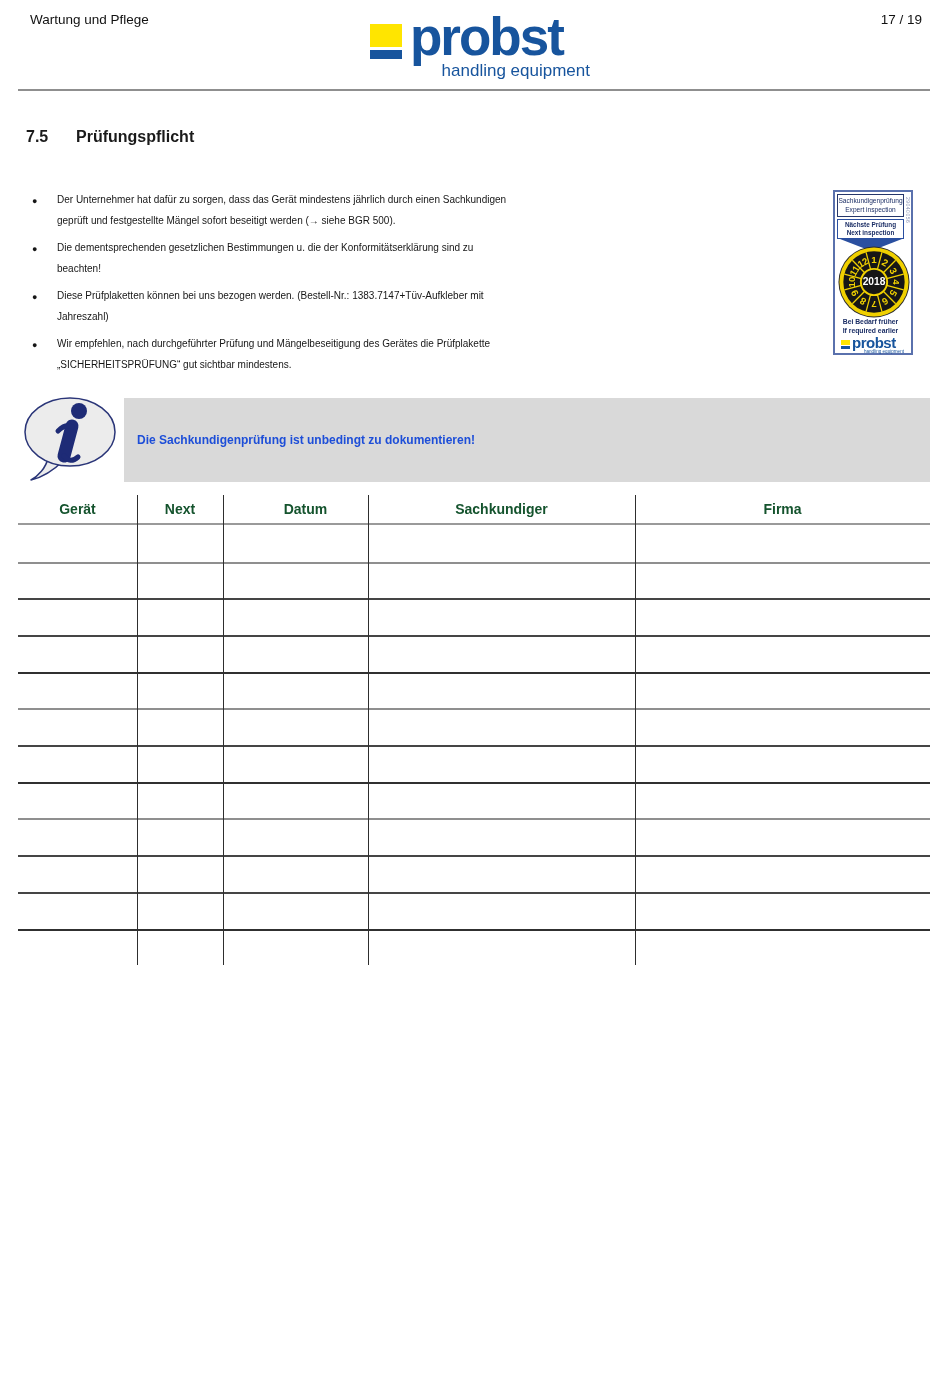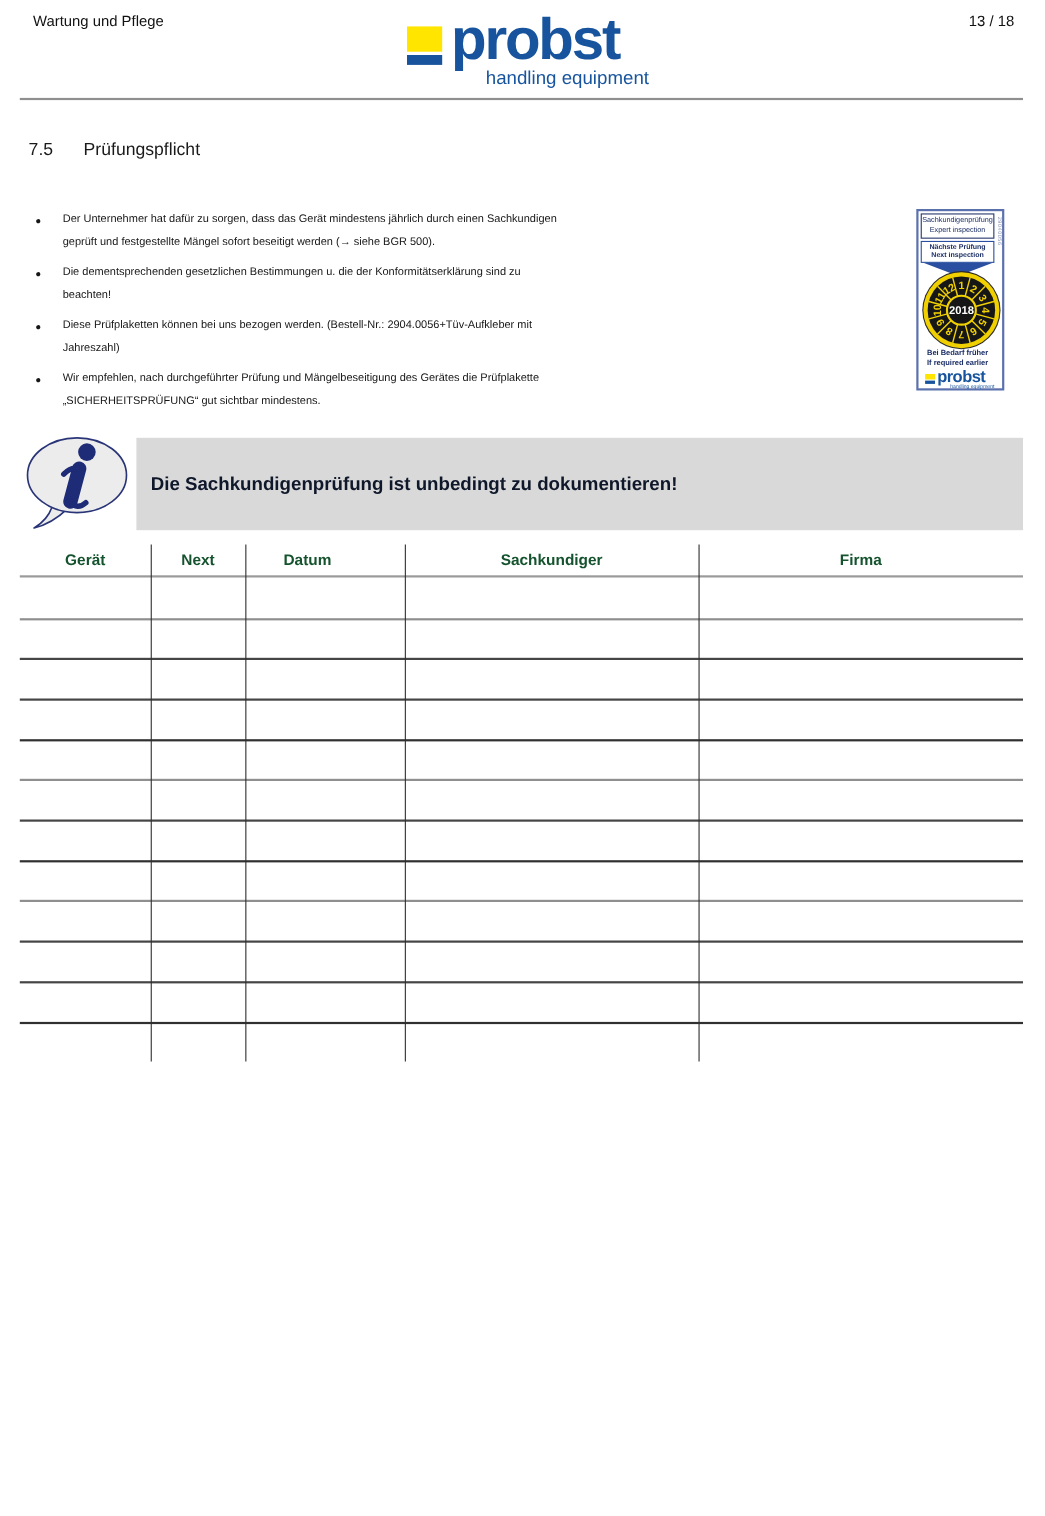--- a/index.html
+++ b/index.html
@@ -11,21 +11,21 @@
   .hdr-left  { position:absolute; left:30px; top:12px; font-size:13.5px; color:#111; }
   .hdr-right { position:absolute; right:28px; top:12px; font-size:13.5px; color:#111; }
   .logo { position:absolute; left:368px; top:14px; width:226px; height:66px; }
   .logo-yellow { position:absolute; left:2px; top:10px; width:32px; height:23px; background:#ffe500; }
   .logo-blue   { position:absolute; left:2px; top:36px; width:32px; height:9px;  background:#17549d; }
   .logo-word { position:absolute; left:42px; top:-9px; font-size:53px; font-weight:bold; letter-spacing:-2px; color:#17549d; line-height:64px; }
   .logo-tag  { position:absolute; left:42px; top:47px; width:180px; text-align:right; font-size:17px; color:#17549d; }
   .hdr-rule { position:absolute; left:18px; top:89px; width:912px; height:2px; background:#8f8f8f; }
 
   
-  .sec { position:absolute; left:26px; top:128px; font-size:16px; font-weight:normal; }
+  .sec { position:absolute; left:26px; top:128px; font-size:16px; font-weight:bold; }
   .sec .num { display:inline-block; width:50px; }
 
   
   .bullets { position:absolute; left:26px; top:190px; width:775px; list-style:none; }
   .bullets li { position:relative; padding-left:31px; margin-bottom:7px; font-size:10px; line-height:20.5px; white-space:pre-line; color:#161616; }
   .bullets li::before { content:"●"; position:absolute; left:6px; top:1px; font-size:9px; color:#161616; }
 
   
   .sticker { position:absolute; left:833px; top:190px; width:80px; height:165px; background:#fff; border:2px solid #5a71ad; padding:2px 7px 2px 2px; }
   .stk-ordernum { position:absolute; right:0px; top:5px; writing-mode:vertical-rl; font-size:5px; color:#8a93b5; letter-spacing:0.5px; }
@@ -35,59 +35,59 @@
   .stk-badge { display:block; margin:-6px auto 0 auto; }
   .stk-note { text-align:center; font-size:6.8px; font-weight:bold; line-height:8.5px; color:#1c2f66; margin-top:-1px; }
   .stk-logo { position:relative; margin-top:2px; height:18px; }
   .stk-logo-yellow { position:absolute; left:4px; top:3px; width:9px; height:5px; background:#ffe500; }
   .stk-logo-blue   { position:absolute; left:4px; top:9px; width:9px; height:3px; background:#17549d; }
   .stk-logo-word { position:absolute; left:15px; top:-3px; font-size:15px; font-weight:bold; letter-spacing:-0.5px; color:#17549d; }
   .stk-logo-tag  { position:absolute; left:15px; top:12px; width:52px; text-align:right; font-size:4.6px; color:#17549d; }
 
   
   .info-box { position:absolute; left:124px; top:398px; width:806px; height:84px; background:#d9d9d9; }
-  .info-text { position:absolute; left:13px; top:0; height:103px; line-height:84px; font-size:17px; font-weight:bold; color:#0f172a; }
+  .info-text { position:absolute; left:13px; top:0; height:103px; line-height:84px; font-size:12px; font-weight:bold; color:#1d4ed8; }
   .info-icon { position:absolute; left:18px; top:394px; }
 
   
   .tbl { position:absolute; left:18px; top:493px; width:912px; height:474px; }
   .tbl .th { position:absolute; top:3px; height:27px; line-height:27px; text-align:center; font-size:14px; font-weight:bold; color:#14532d; }
   .th1 { left:0;     width:119px; }
   .th2 { left:119px; width:86px;  }
-  .th3 { left:189px; width:145px; }
+  .th3 { left:215px; width:145px; }
   .th4 { left:350px; width:267px; }
   .th5 { left:617px; width:295px; }
   .v-line { position:absolute; top:2px; width:1.5px; height:470px; background:#2e2e2e; }
   .h-line { position:absolute; left:0; width:912px; height:2px; }
 </style>
 </head>
 <body>
 
 <div id="page">
 
   <div class="hdr-left">Wartung und Pflege</div>
-  <div class="hdr-right">13 / 18</div>
+  <div class="hdr-right">17 / 19</div>
   <div class="logo">
     <div class="logo-yellow"></div>
     <div class="logo-blue"></div>
     <div class="logo-word">probst</div>
     <div class="logo-tag">handling equipment</div>
   </div>
   <div class="hdr-rule"></div>
 
   <div class="sec">
     <span class="num">7.5</span><span>Prüfungspflicht</span>
   </div>
 
   <ul class="bullets">
     <li>Der Unternehmer hat dafür zu sorgen, dass das Gerät mindestens jährlich durch einen Sachkundigen
 geprüft und festgestellte Mängel sofort beseitigt werden (→ siehe BGR 500).</li>
     <li>Die dementsprechenden gesetzlichen Bestimmungen u. die der Konformitätserklärung sind zu
 beachten!</li>
-    <li>Diese Prüfplaketten können bei uns bezogen werden. (Bestell-Nr.: 2904.0056+Tüv-Aufkleber mit
+    <li>Diese Prüfplaketten können bei uns bezogen werden. (Bestell-Nr.: 1383.7147+Tüv-Aufkleber mit
 Jahreszahl)</li>
     <li>Wir empfehlen, nach durchgeführter Prüfung und Mängelbeseitigung des Gerätes die Prüfplakette
 „SICHERHEITSPRÜFUNG“ gut sichtbar mindestens.</li>
   </ul>
 
   <div class="sticker">
     <div class="stk-ordernum">29040056</div>
     <div class="stk-box1">
       <div>Sachkundigenprüfung</div>
       <div>Expert inspection</div>

